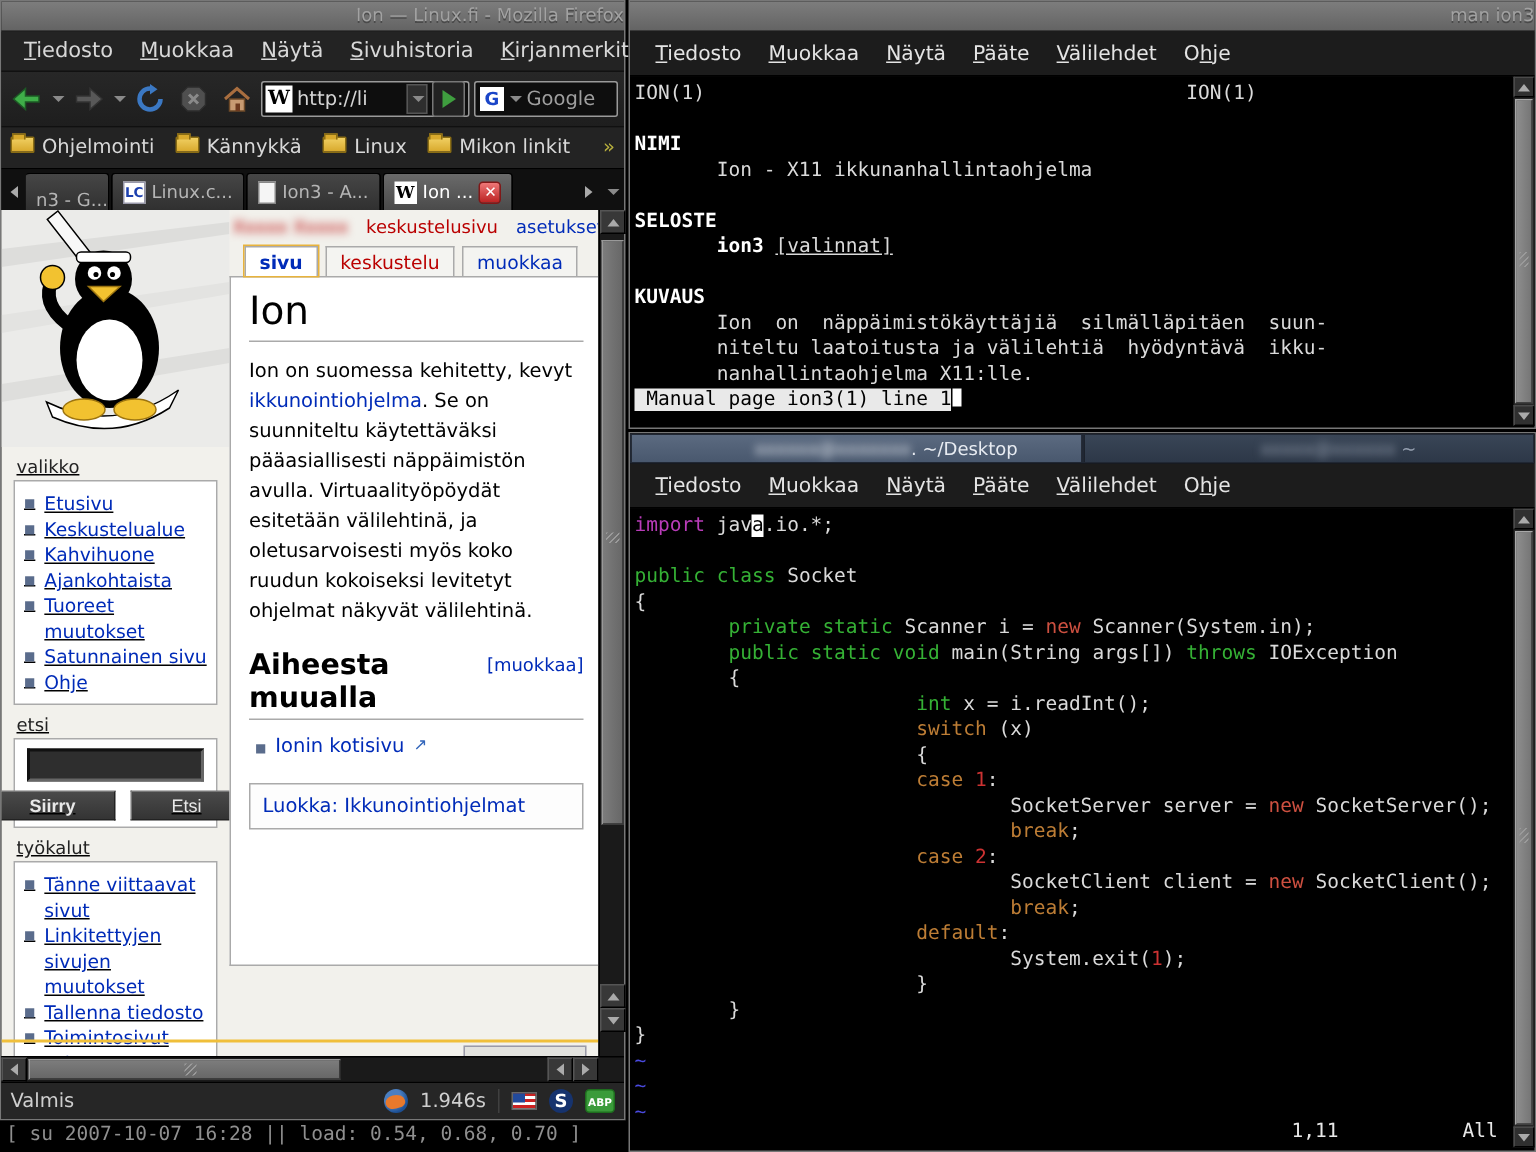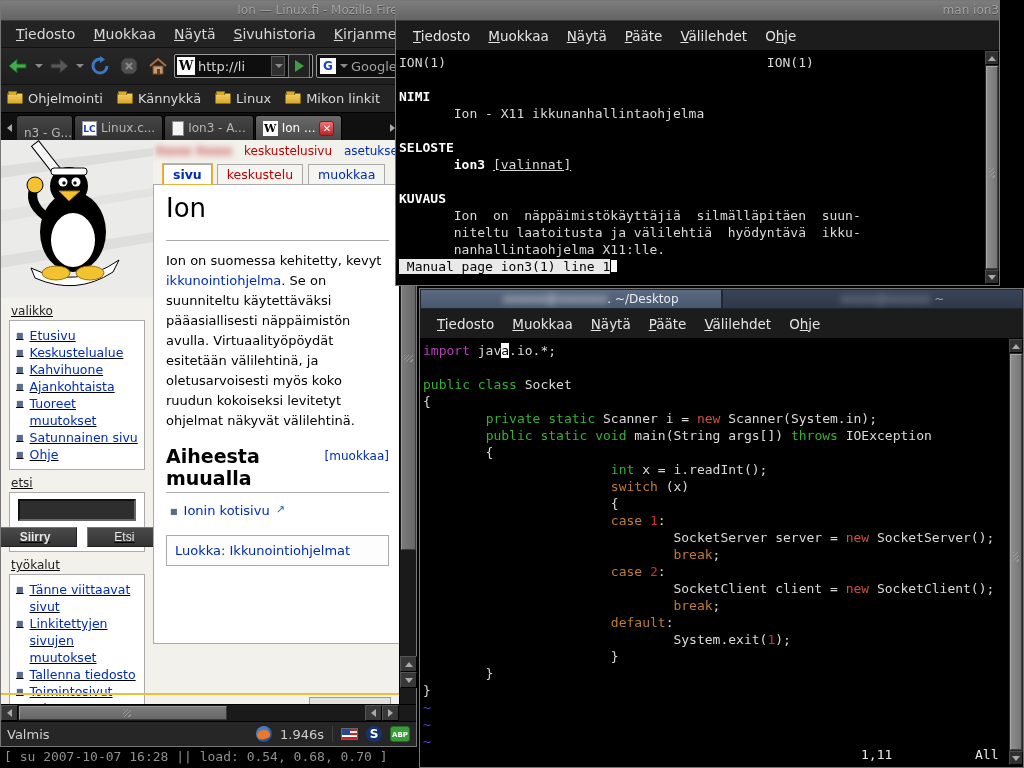--- a/index.html
+++ b/index.html
@@ -3,21 +3,21 @@
 <meta charset="utf-8">
 <style>
   * { margin:0; padding:0; box-sizing:border-box; }
   html,body { width:1024px; height:768px; background:#000; overflow:hidden;
               font-family:"DejaVu Sans", sans-serif; }
   .screen { position:relative; width:1024px; height:768px; background:#000; }
 
   
   .ion-frame { position:absolute; background:#000; border:1px solid #777; }
   .frame-left { left:0; top:0; width:417px; height:747px; }
-  .frame-man  { left:395px; top:0; width:605px; height:286px; }
+  .frame-man  { left:419px; top:0; width:605px; height:286px; }
   .frame-term { left:419px; top:288px; width:605px; height:480px; }
   .ion-titlebar { height:20px; background:linear-gradient(#7d7d7d,#646464);
     color:#a2a2a2; font-size:12px; text-align:right; line-height:19px;
     border-bottom:1px solid #3a3a3a; text-shadow:0 1px 0 #4a4a4a; overflow:hidden; }
   .ion-tabbar { height:20px; display:flex; background:#000; }
   .ion-tab { flex:1; font-size:12px; line-height:19px; text-align:center;
     overflow:hidden; white-space:nowrap; border:1px solid #202733;padding-left:40px; }
   .ion-tab.active { background:linear-gradient(#5b6a80,#49586e); color:#e8ecf2; }
   .ion-tab.inactive { background:linear-gradient(#394556,#2d3848); color:#96a0b0; }
   .blur { filter:blur(3px); }
@@ -50,21 +50,21 @@
   .gotri { width:0; height:0; border-top:6px solid transparent; border-bottom:6px solid transparent;
     border-left:9px solid #3f9e3f; }
   .searchbar { width:96px; height:24px; background:#0e0e0e; border:1px solid #9a9a9a; border-radius:2px;
     display:flex; align-items:center; padding:1px 3px; gap:3px; flex:none; }
   .searchbar .g { width:16px; height:16px; background:#fff; color:#1a45c8; font-weight:bold;
     font-size:12px; text-align:center; line-height:16px; flex:none; }
   .searchbar .q { color:#9f9f9f; font-size:13px; }
 
   .ff-bookmarks { height:28px; background:#232323; display:flex; align-items:center;
     padding:0 6px; gap:14px; border-bottom:1px solid #000; color:#d8d8d8; font-size:13px; }
-  .bm { display:flex; align-items:center; gap:5px; white-space:nowrap; }
+  .bm { display:flex; align-items:flex-start; gap:5px; white-space:nowrap; }
   .folder { width:16px; height:11px; background:linear-gradient(#f0cf62,#d8a92c);
     border:1px solid #8a6d14; border-radius:1px; position:relative; flex:none; }
   .folder:before { content:""; position:absolute; left:0; top:-3px; width:7px; height:3px;
     background:#d8a92c; border:1px solid #8a6d14; border-bottom:none; }
   .bm-overflow { margin-left:auto; color:#b9b13e; font-size:13px; }
 
   .ff-tabbar { height:27px; background:#101010; display:flex; align-items:flex-end; }
   .tab-scroll { width:16px; height:25px; display:flex; align-items:center; justify-content:center; flex:none; }
   .ff-tab { height:25px; display:flex; align-items:center; gap:4px; padding:0 7px;
     background:linear-gradient(#464646,#303030); border:1px solid #000; border-bottom:none;
@@ -102,21 +102,21 @@
     padding-left:2px; white-space:nowrap; overflow:hidden; }
   .red { color:#ba0000; } .blue { color:#002bb8; }
   .page-tabs { display:flex; gap:5px; align-items:flex-end; height:22px; padding-left:10px;
     white-space:nowrap; }
   .ptab { font-size:12.5px; padding:2px 9px; background:#f4f4f1; border:1px solid #aaa;
     border-bottom:none; }
   .ptab.active { background:#fff; color:#002bb8; font-weight:bold; outline:1px solid #e8b33c; }
   .article { background:#fff; border:1px solid #aaa; border-right:none; padding:8px 10px 10px 12px;
     min-height:460px; }
   .article h1 { font-size:26px; font-weight:normal; border-bottom:1px solid #aaa;
-    padding-bottom:17px; margin-bottom:10px; }
+    padding-bottom:4px; margin-bottom:10px; }
   .article p { font-size:13px; line-height:20px; margin-bottom:14px; }
   .edit-sec { float:right; font-size:12px; color:#002bb8; margin-top:4px; }
   .article h2 { font-size:19px; font-weight:bold; border-bottom:1px solid #aaa;
     padding-bottom:3px; margin-bottom:10px; }
   .ext-item { display:flex; gap:6px; font-size:13px; color:#002bb8; margin:4px 0 14px 4px; }
   .ext-item .sq { color:#5a6c8c; font-size:8px; line-height:18px; }
   .catbox { border:1px solid #aaa; background:#fdfdfd; padding:7px 8px; font-size:13px; color:#002bb8; }
   .wiki-footer { position:absolute; left:0; top:553px; width:398px; border-top:2px solid #f0bf3a; }
   .poweredby { position:absolute; right:8px; top:2px; width:82px; height:14px; background:#e2e2de;
     border:1px solid #9a9aa8; }

